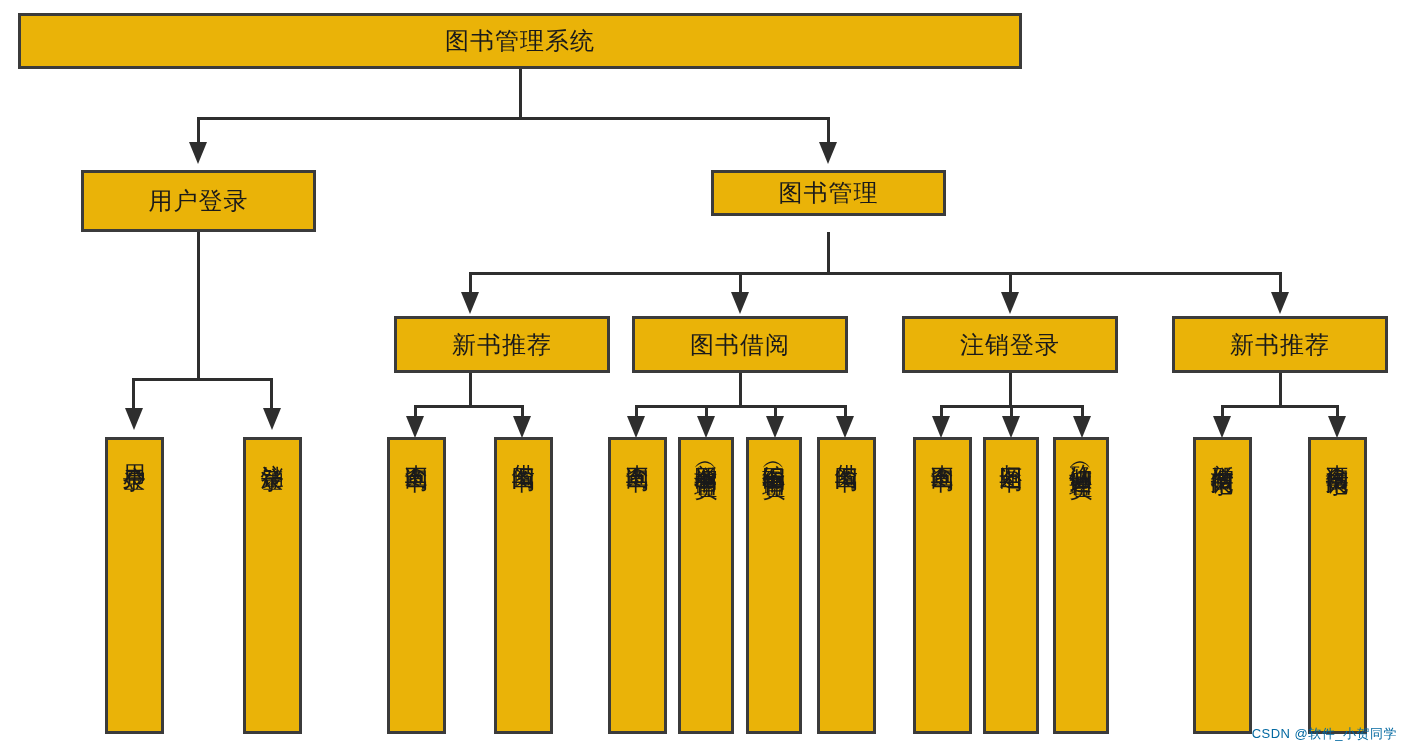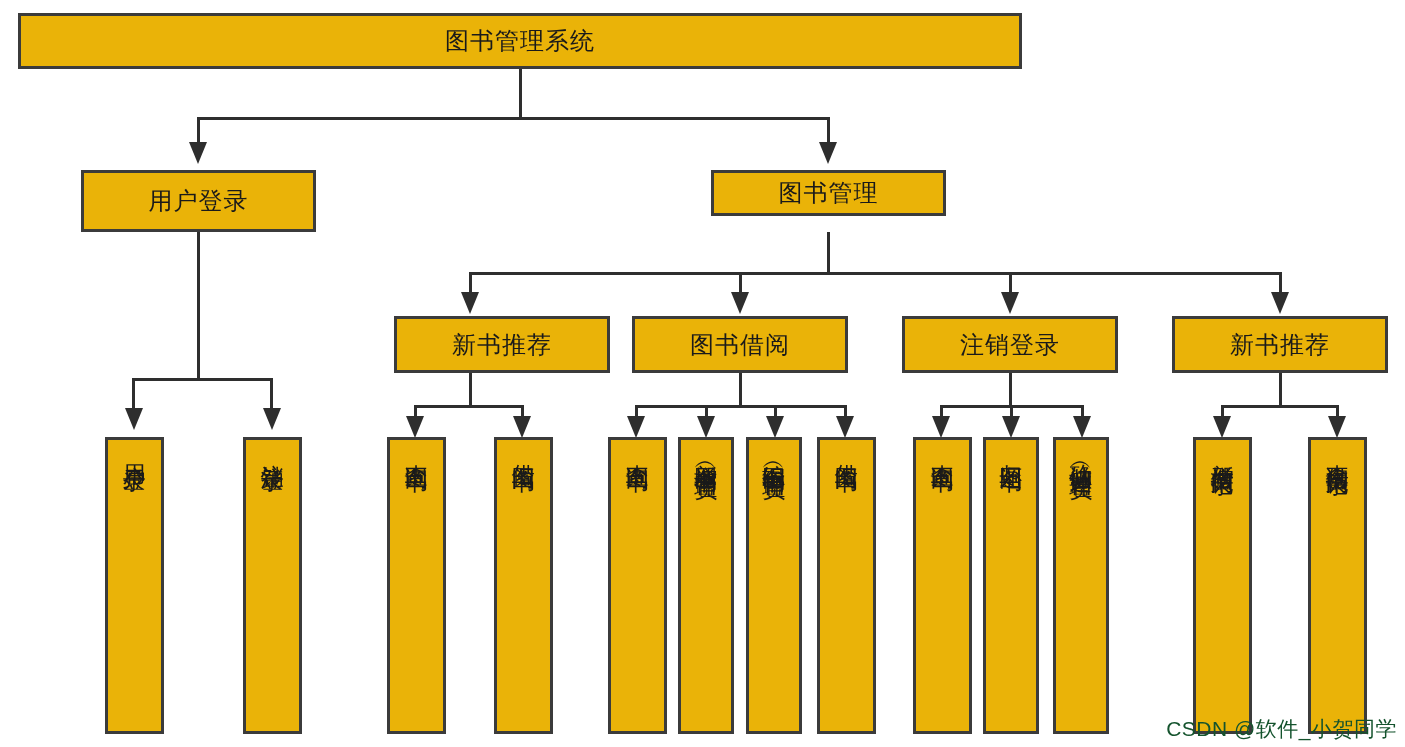--- a/index.html
+++ b/index.html
@@ -64,22 +64,22 @@
     height: 0;
     border-left: 9px solid transparent;
     border-right: 9px solid transparent;
     border-top: 22px solid #2e2e2e;
   }
   
   #watermark {
     position: absolute;
     right: 8px;
     bottom: 4px;
-    font-size: 21px;
-    color: #14532d;
+    font-size: 13px;
+    color: #0369a1;
     white-space: nowrap;
     letter-spacing: 0.5px;
   }
 </style>
 </head>
 <body>
 
 <div id="canvas">
 
   <div class="node h" style="left:18px; top:13px; width:1004px; height:56px;">

